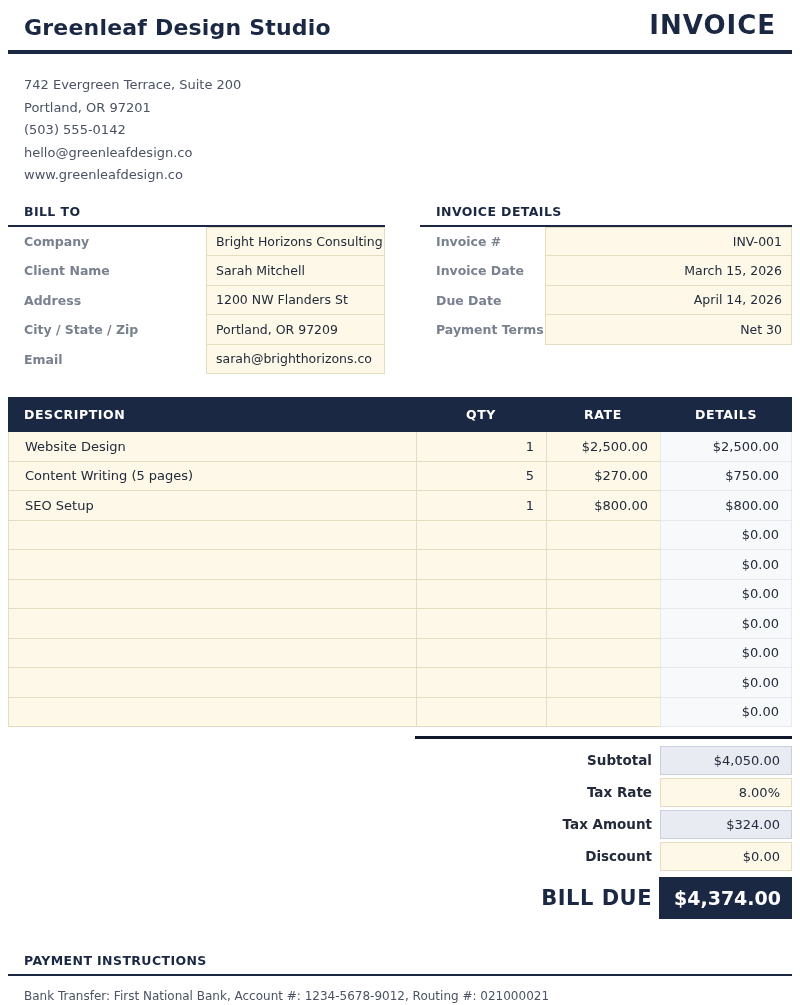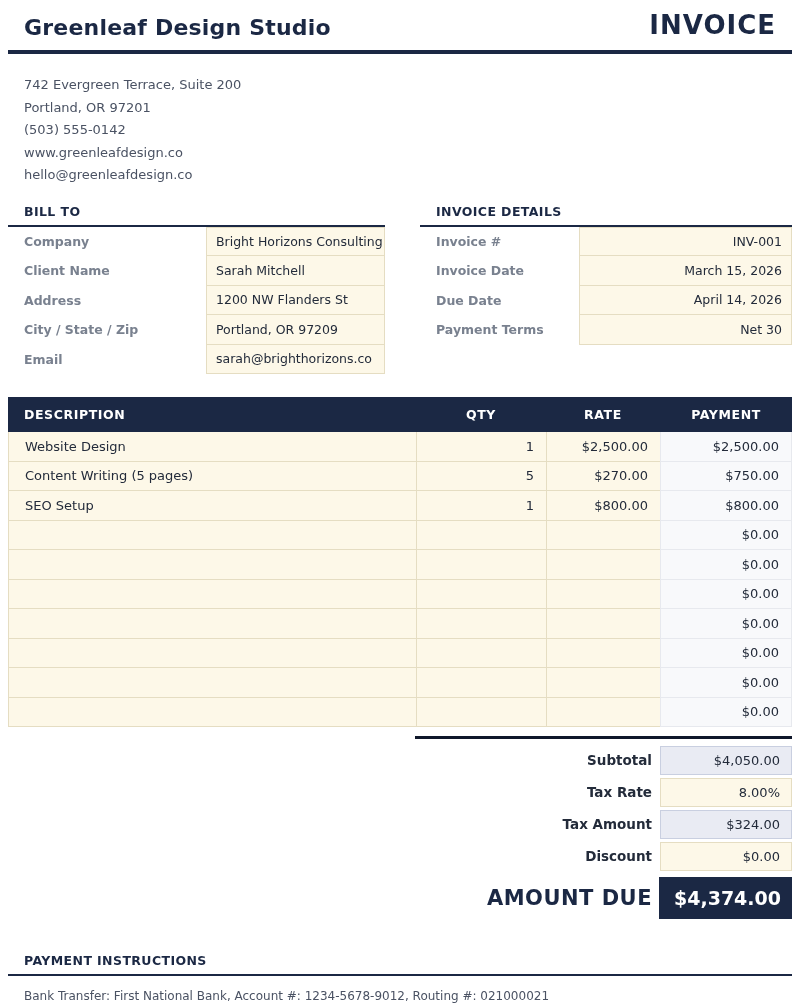--- a/index.html
+++ b/index.html
@@ -30,21 +30,21 @@
   .sec-title{font-size:12.5px;font-weight:bold;color:var(--navy);letter-spacing:.4px;padding-left:16px;height:16px;}
   .sec-rule{height:2px;background:var(--navy);margin-top:5px;}
   .field-row{display:flex;height:29.5px;align-items:stretch;}
   .field-label{flex:1;display:flex;align-items:center;padding-left:16px;
     font-size:12.5px;font-weight:bold;color:var(--label_gray);}
   .field-box{background:var(--cream);border:1px solid var(--cream_border);
     display:flex;align-items:center;padding:0 9px;font-size:12.5px;color:var(--text_dark);
     margin-top:-1px;overflow:hidden;white-space:nowrap;}
   .field-row:first-of-type .field-box{margin-top:0;}
   .section-left .field-box{width:179px;justify-content:flex-start;}
-  .section-right .field-box{width:213px;justify-content:flex-end;}
+  .section-right .field-box{width:247px;justify-content:flex-end;}
   
   .items-table{margin-top:23px;}
   .thead{display:flex;background:var(--navy);height:35px;align-items:center;}
   .th{color:#ffffff;font-size:12.5px;font-weight:bold;letter-spacing:.6px;}
   .th.desc{width:408px;text-align:left;padding-left:16px;}
   .th.qty{width:130px;text-align:center;}
   .th.rate{width:114px;text-align:center;}
   .th.amount{width:132px;text-align:center;}
   .li-row{display:flex;height:29.5px;justify-content:space-between;}
   .cell{display:flex;align-items:center;font-size:13px;color:var(--text_dark);
@@ -82,23 +82,23 @@
   </div>
   <div class="top-rule"></div>
 
   <div class="addr-block">
   <div class="addr-line">742 Evergreen Terrace, Suite 200</div>
 
   <div class="addr-line">Portland, OR 97201</div>
 
   <div class="addr-line">(503) 555-0142</div>
 
+  <div class="addr-line">hello@greenleafdesign.co</div>
+
   <div class="addr-line">www.greenleafdesign.co</div>
-
-  <div class="addr-line">hello@greenleafdesign.co</div>
 </div>
 
   <div class="sections-row">
     <div class="section-left">
       <div class="sec-title">BILL TO</div>
       <div class="sec-rule"></div>
       <div>
   <div class="field-row">
     <div class="field-label">Company</div>
     <div class="field-box">Bright Horizons Consulting</div>
@@ -150,21 +150,21 @@
   </div>
 </div>
     </div>
   </div>
 
   <div class="items-table">
     <div class="thead">
       <div class="th desc">DESCRIPTION</div>
       <div class="th qty">QTY</div>
       <div class="th rate">RATE</div>
-      <div class="th amount">PAYMENT</div>
+      <div class="th amount">DETAILS</div>
     </div>
     <div>
   <div class="li-row">
     <div class="cell desc">Website Design</div>
     <div class="cell qty">1</div>
     <div class="cell rate">$2,500.00</div>
     <div class="cell amount">$2,500.00</div>
   </div>
 
   <div class="li-row">
@@ -248,21 +248,21 @@
     <div class="totals-label">Tax Amount</div>
     <div class="totals-box">$324.00</div>
   </div>
 
   <div class="totals-row">
     <div class="totals-label">Discount</div>
     <div class="totals-box">$0.00</div>
   </div>
 </div>
     <div class="total-due-row">
-      <div class="total-due-label">AMOUNT DUE</div>
+      <div class="total-due-label">BILL DUE</div>
       <div class="total-due-box">$4,374.00</div>
     </div>
   </div>
 
   <div class="payment">
     <div class="sec-title">PAYMENT INSTRUCTIONS</div>
     <div class="sec-rule"></div>
     <div class="payment-text">Bank Transfer: First National Bank, Account #: 1234-5678-9012, Routing #: 021000021</div>
   </div>
 

